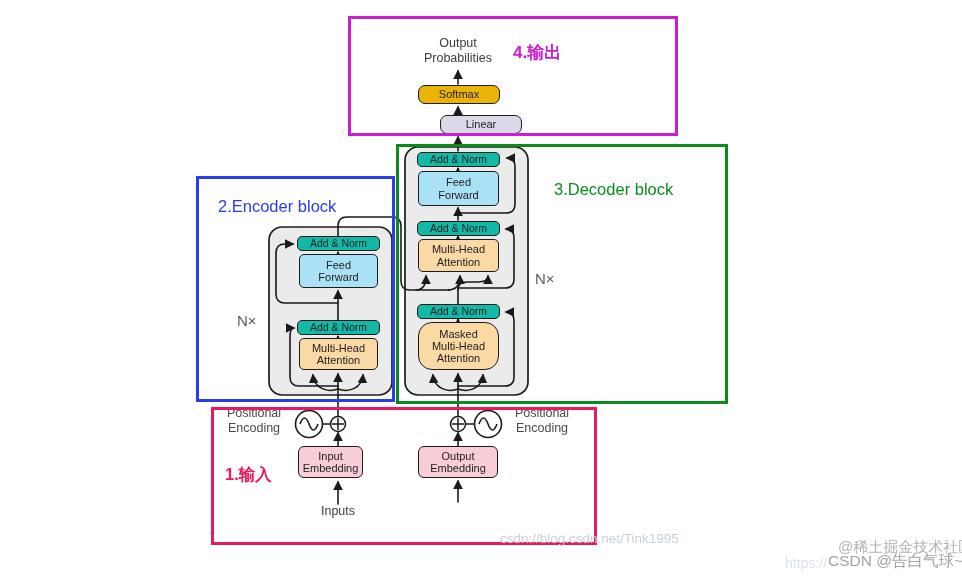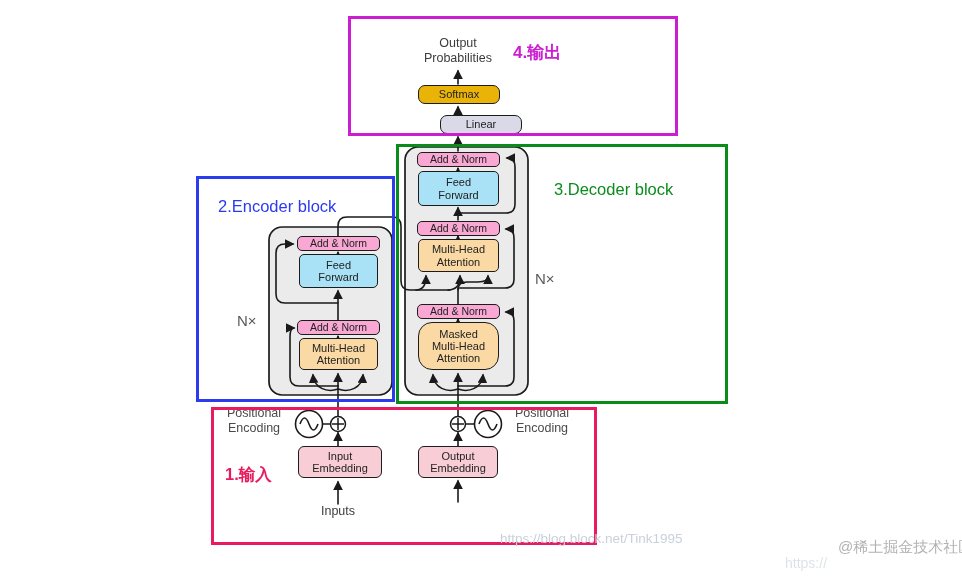--- a/index.html
+++ b/index.html
@@ -6,32 +6,32 @@
   .canvas{position:relative;width:962px;height:581px;background:#fff;overflow:hidden;
           font-family:"Liberation Sans","DejaVu Sans",sans-serif;margin-left:48px;}
   svg.wires{position:absolute;left:0;top:0;}
 
   
   .cbox{position:absolute;border:1.7px solid #1c1c1c;border-radius:5px;
         display:flex;align-items:center;justify-content:center;text-align:center;
         font-size:11px;line-height:1.12;color:#222;white-space:pre-line;box-sizing:border-box;}
   .softmax{left:370px;top:85px;width:82px;height:19px;background:#eab308;border-radius:7px;}
   .linear{left:392px;top:115px;width:82px;height:19px;background:#d9d9e8;border-radius:7px;}
-  .an{background:#f9a8d4;font-size:10.5px;}
+  .an{background:#14b8a6;font-size:10.5px;}
   .enc-an1{left:249px;top:236px;width:83px;height:15px;}
   .enc-ff{left:251px;top:254px;width:79px;height:34px;background:#a9e1f6;}
   .enc-an2{left:249px;top:320px;width:83px;height:15px;}
   .enc-mha{left:251px;top:338px;width:79px;height:32px;background:#fbd9a4;}
   .dec-an1{left:369px;top:152px;width:83px;height:15px;}
   .dec-ff{left:370px;top:171px;width:81px;height:35px;background:#a9e1f6;}
   .dec-an2{left:369px;top:221px;width:83px;height:15px;}
   .dec-mha{left:370px;top:239px;width:81px;height:33px;background:#fbd9a4;}
   .dec-an3{left:369px;top:304px;width:83px;height:15px;}
   .dec-mmha{left:370px;top:322px;width:81px;height:48px;background:#fbd9a4;border-radius:14px;}
-  .in-emb{left:250px;top:446px;width:84px;height:32px;background:#f8cdd6;border-radius:6px;}
+  .in-emb{left:250px;top:446px;width:65px;height:32px;background:#f8cdd6;border-radius:6px;}
   .out-emb{left:370px;top:446px;width:80px;height:32px;background:#f8cdd6;border-radius:6px;}
 
   
   .dtext{position:absolute;color:#3c3c3c;font-size:12.5px;line-height:1.18;
          text-align:center;white-space:pre-line;}
   .op-text{left:358px;top:36px;width:104px;}
   .inputs-text{left:250px;top:504px;width:80px;}
   .outputs-text{left:352px;top:503px;width:116px;}
   .pe-left-text{left:170px;top:406px;width:72px;color:#4a4a4a;}
   .pe-right-text{left:461px;top:406px;width:66px;color:#4a4a4a;}
@@ -175,18 +175,19 @@
 
   <div class="region region-output"></div>
   <div class="region region-encoder"></div>
   <div class="region region-decoder"></div>
   <div class="region region-input"></div>
   <div class="rlabel rlabel-output">4.输出</div>
   <div class="rlabel rlabel-encoder">2.Encoder block</div>
   <div class="rlabel rlabel-decoder">3.Decoder block</div>
   <div class="rlabel rlabel-input">1.输入</div>
 
-  <div class="wm wm-url">https://blog.block.net/Tink1995</div>
+  <div class="wm wm-url">csdn://blog.csdn.net/Tink1995</div>
   <div class="wm wm-faint-a">https://</div>
   <div class="wm wm-juejin">@稀土掘金技术社区</div>
+  <div class="wm wm-csdn">CSDN @告白气球~</div>
   <div class="wm wm-faint-b">5</div>
 
 </div>
 
 </body></html>

